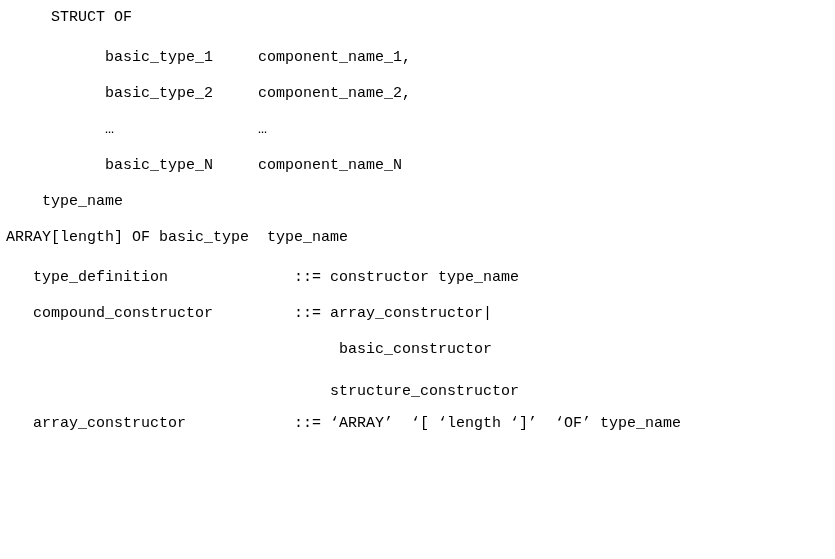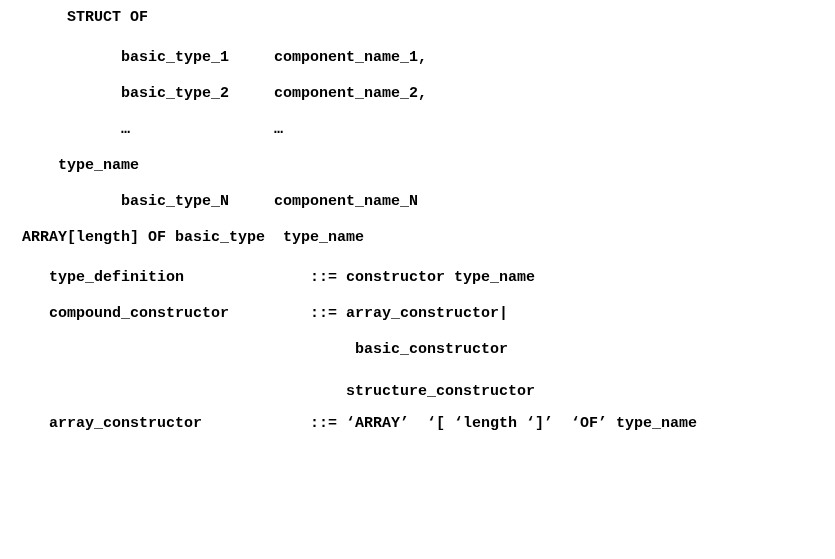--- a/index.html
+++ b/index.html
@@ -8,41 +8,40 @@
     margin: 0;
     padding: 0;
     background: #fff;
     font-family: "SimSun", "NSimSun", "Courier New", monospace;
     font-size: 15px;
     color: #000;
     overflow: hidden;
   }
   .wrap {
     position: relative;
-    padding: 0 22px;
-    font-weight: bold;
+    padding: 0 6px;
   }
   .line {
     white-space: pre;
     line-height: 36px;
   }
   .tight { line-height: 28px; margin-top: 10px; }
   .gap { height: 4px; }
 </style>
 </head>
 <body>
 
 <div class="wrap">
   <div class="line">     STRUCT OF</div>
   <div class="gap"></div>
   <div class="line">           basic_type_1     component_name_1,</div>
   <div class="line">           basic_type_2     component_name_2,</div>
   <div class="line">           …                …</div>
+  <div class="line">           basic_type_N     component_name_N</div>
   <div class="line">    type_name</div>
-  <div class="line">           basic_type_N     component_name_N</div>
   <div class="line">ARRAY[length] OF basic_type  type_name</div>
   <div class="gap"></div>
   <div class="line">   type_definition              ::= constructor type_name</div>
   <div class="line">   compound_constructor         ::= array_constructor|</div>
   <div class="line">                                     basic_constructor</div>
   <div class="line tight">                                    structure_constructor</div>
   <div class="line">   array_constructor            ::= ‘ARRAY’  ‘[ ‘length ‘]’  ‘OF’ type_name</div>
 </div>
 
 </body></html>

